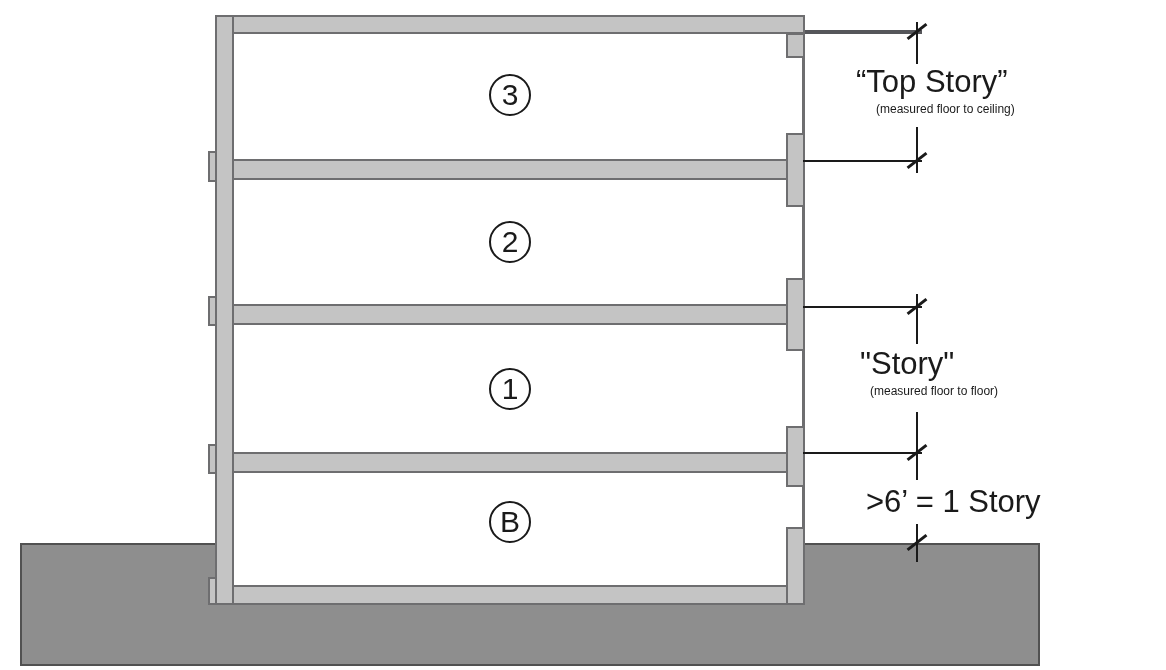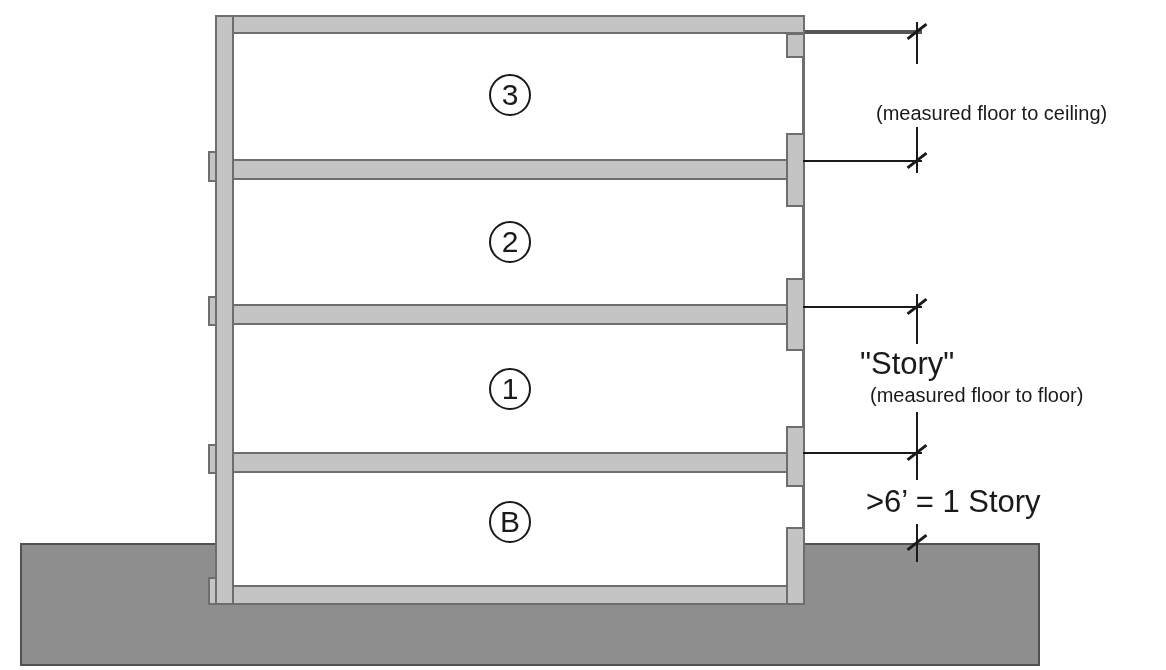--- a/index.html
+++ b/index.html
@@ -14,21 +14,21 @@
   .edge{background:var(--wall-outline,#6e6e70);}
   .dline{background:var(--line,#1a1a1a);}
   .heavy{background:var(--heavy-line,#55565a);}
   .tick{background:var(--line,#1a1a1a);width:24px;height:3px;transform:rotate(-38deg);}
   .circle{
     width:42px;height:42px;border:2.5px solid var(--line,#1a1a1a);border-radius:50%;
     background:#fff;display:flex;align-items:center;justify-content:center;
     font-size:30px;line-height:1;
   }
   .lbl-main{font-size:31px;line-height:1;white-space:nowrap;}
-  .lbl-sub{font-size:20px;line-height:1;white-space:nowrap;text-align:right;}
+  .lbl-sub{font-size:12px;line-height:1;white-space:nowrap;text-align:right;}
 </style>
 </head>
 <body>
 
 <div class="canvas">
 
   <div class="abs ground" style="left:20px;top:543px;width:1020px;height:123px;"></div>
 
   <div class="abs bwhite" style="left:215px;top:15px;width:590px;height:590px;"></div>
 
@@ -74,20 +74,21 @@
   <div class="abs dline" style="left:916px;top:294px;width:2px;height:50px;"></div>
   <div class="abs dline" style="left:916px;top:412px;width:2px;height:68px;"></div>
   <div class="abs dline" style="left:916px;top:524px;width:2px;height:38px;"></div>
 
   <div class="abs tick" style="left:905px;top:30px;"></div>
   <div class="abs tick" style="left:905px;top:159px;"></div>
   <div class="abs tick" style="left:905px;top:305px;"></div>
   <div class="abs tick" style="left:905px;top:451px;"></div>
   <div class="abs tick" style="left:905px;top:541px;"></div>
 
+  <div class="abs lbl-main" style="left:856px;top:66px;">“Top Story”</div>
   <div class="abs lbl-sub" style="left:876px;top:103px;">(measured floor to ceiling)</div>
 
   <div class="abs lbl-main" style="left:860px;top:348px;">"Story"</div>
   <div class="abs lbl-sub" style="left:870px;top:385px;">(measured floor to floor)</div>
 
   <div class="abs lbl-main" style="left:866px;top:486px;text-align:center;">&gt;6’ = 1 Story</div>
 
 </div>
 
 </body></html>

